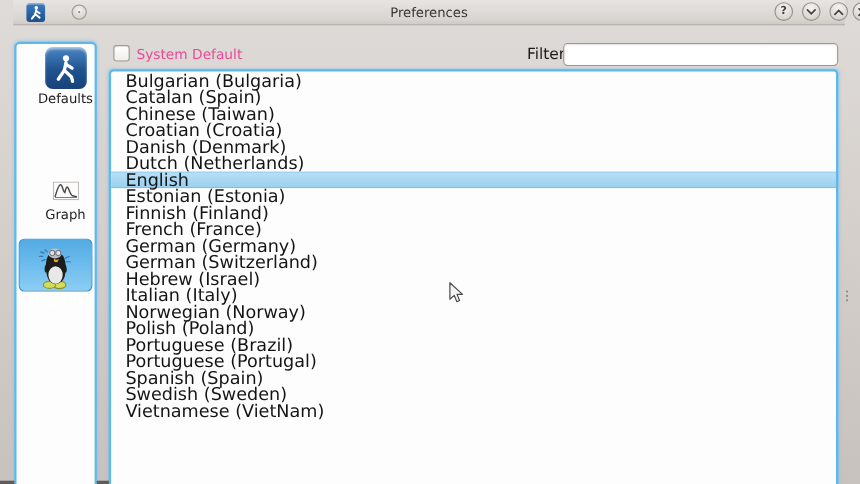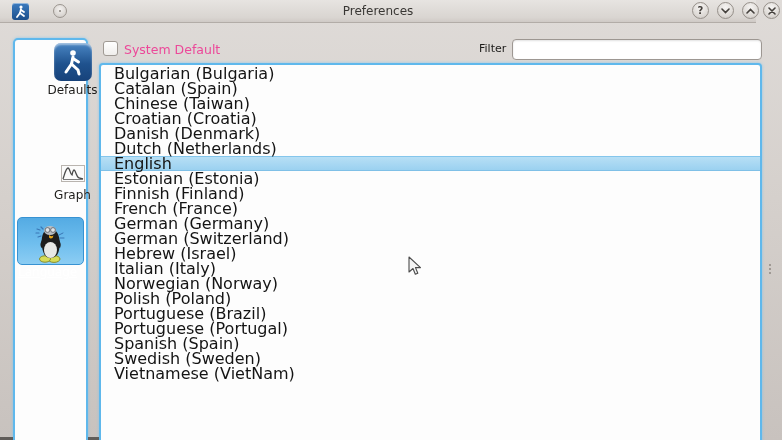--- a/index.html
+++ b/index.html
@@ -4,21 +4,21 @@
 <style>
   html,body{margin:0;padding:0;}
   body{
     width:782px;height:440px;overflow:hidden;position:relative;
     font-family:"DejaVu Sans","Liberation Sans",sans-serif;
     background:linear-gradient(180deg,#dfdbd8 0%,#d5d0cc 45%,#c8c2be 100%);
     -webkit-font-smoothing:antialiased;
   }
   
   .titlebar{
-    position:absolute;left:0;top:0;width:756px;height:22px;
+    position:absolute;left:12px;top:0;width:756px;height:22px;
     background:linear-gradient(180deg,#e7e4e1 0%,#d9d5d1 80%,#cfcac6 100%);
     border-bottom:1px solid #b2aca7;
   }
   .app-icon{
     position:absolute;left:12px;top:3px;width:17px;height:17px;border-radius:3px;
     background:linear-gradient(180deg,#3c7cc0 0%,#1d4f8b 100%);
     box-shadow:inset 0 1px 0 rgba(255,255,255,.45);
   }
   .pin-btn{
     position:absolute;left:53px;top:4px;width:14px;height:14px;border-radius:50%;
@@ -37,21 +37,21 @@
     display:flex;align-items:center;justify-content:center;
     font-size:10px;font-weight:bold;color:#45413d;cursor:default;
   }
   .tb-btn svg{display:block;}
   
   .sidebar{
     position:absolute;left:13px;top:38px;width:75px;height:410px;box-sizing:border-box;
     background:#fdfdfd;border:2px solid #5fb8ec;border-radius:5px;
     box-shadow:0 0 3px rgba(120,195,240,.8);
   }
-  .side-item{position:absolute;left:0;width:89px;text-align:center;margin-left:13px;}
+  .side-item{position:absolute;left:0;width:89px;text-align:center;}
   .side-icon{display:block;margin:0 auto;}
   .side-label{font-size:12px;color:#1e1d1b;display:block;margin-top:2px;}
   .defaults-icon-bg{
     width:38px;height:38px;margin:0 auto;border-radius:7px;
     background:linear-gradient(180deg,#4a86c4 0%,#1f528e 55%,#17427a 100%);
     box-shadow:inset 0 2px 2px rgba(255,255,255,.5);
     display:flex;align-items:center;justify-content:center;
   }
   .lang-selected{
     position:absolute;left:2px;top:177px;width:67px;height:48px;border-radius:5px;
@@ -59,21 +59,21 @@
     border:1px solid #3792d2;box-sizing:border-box;
   }
   .lang-selected .side-label{color:#ffffff;text-decoration:underline;margin-top:0;}
   
   .checkbox{
     position:absolute;left:103px;top:41px;width:15px;height:15px;box-sizing:border-box;
     background:linear-gradient(180deg,#ffffff 0%,#f0eeec 100%);
     border:1px solid #a09a94;border-radius:3px;
   }
   .checkbox-label{position:absolute;left:124px;top:42px;font-size:12.5px;color:#ec4899;}
-  .filter-label{position:absolute;left:479px;top:42px;font-size:11px;color:#1c1b19;}
+  .filter-label{position:absolute;left:479px;top:42px;font-size:14px;color:#1c1b19;}
   .filter-input{
     position:absolute;left:512px;top:39px;width:250px;height:21px;box-sizing:border-box;
     border:1px solid #9d9792;border-radius:4px;background:#ffffff;
     box-shadow:inset 0 1px 2px rgba(0,0,0,.12);
     font-family:inherit;font-size:12px;padding:0 5px;outline:none;color:#1c1b19;
   }
   
   .list-panel{
     position:absolute;left:99px;top:63px;width:663px;height:385px;box-sizing:border-box;
     background:#fdfdfd;border:2px solid #5fb8ec;border-radius:4px 4px 0 0;

